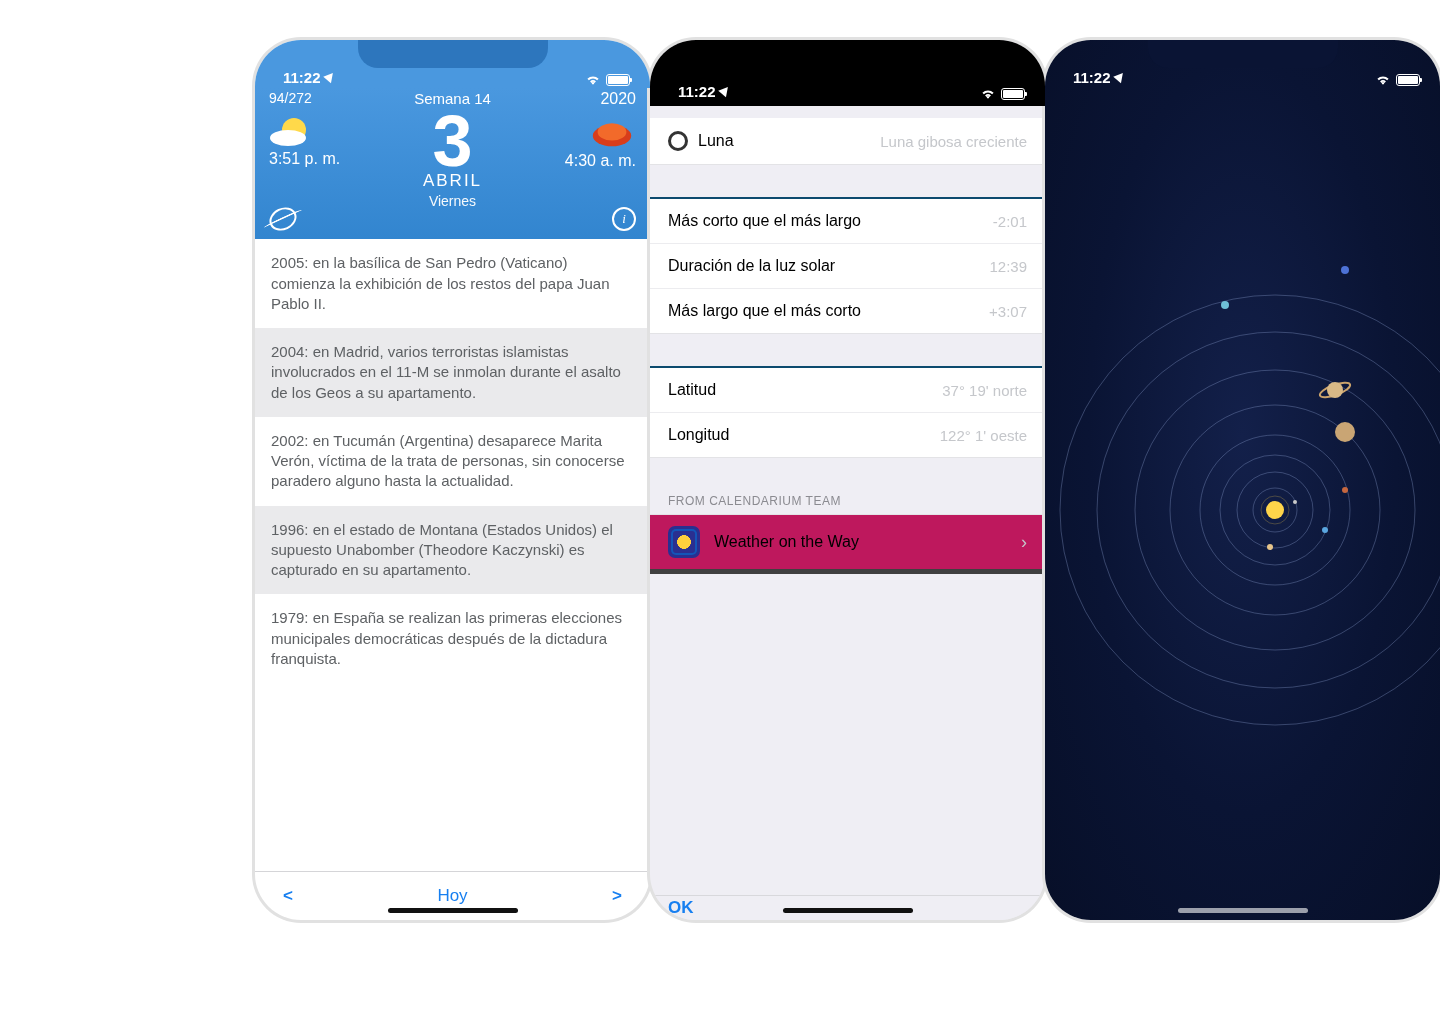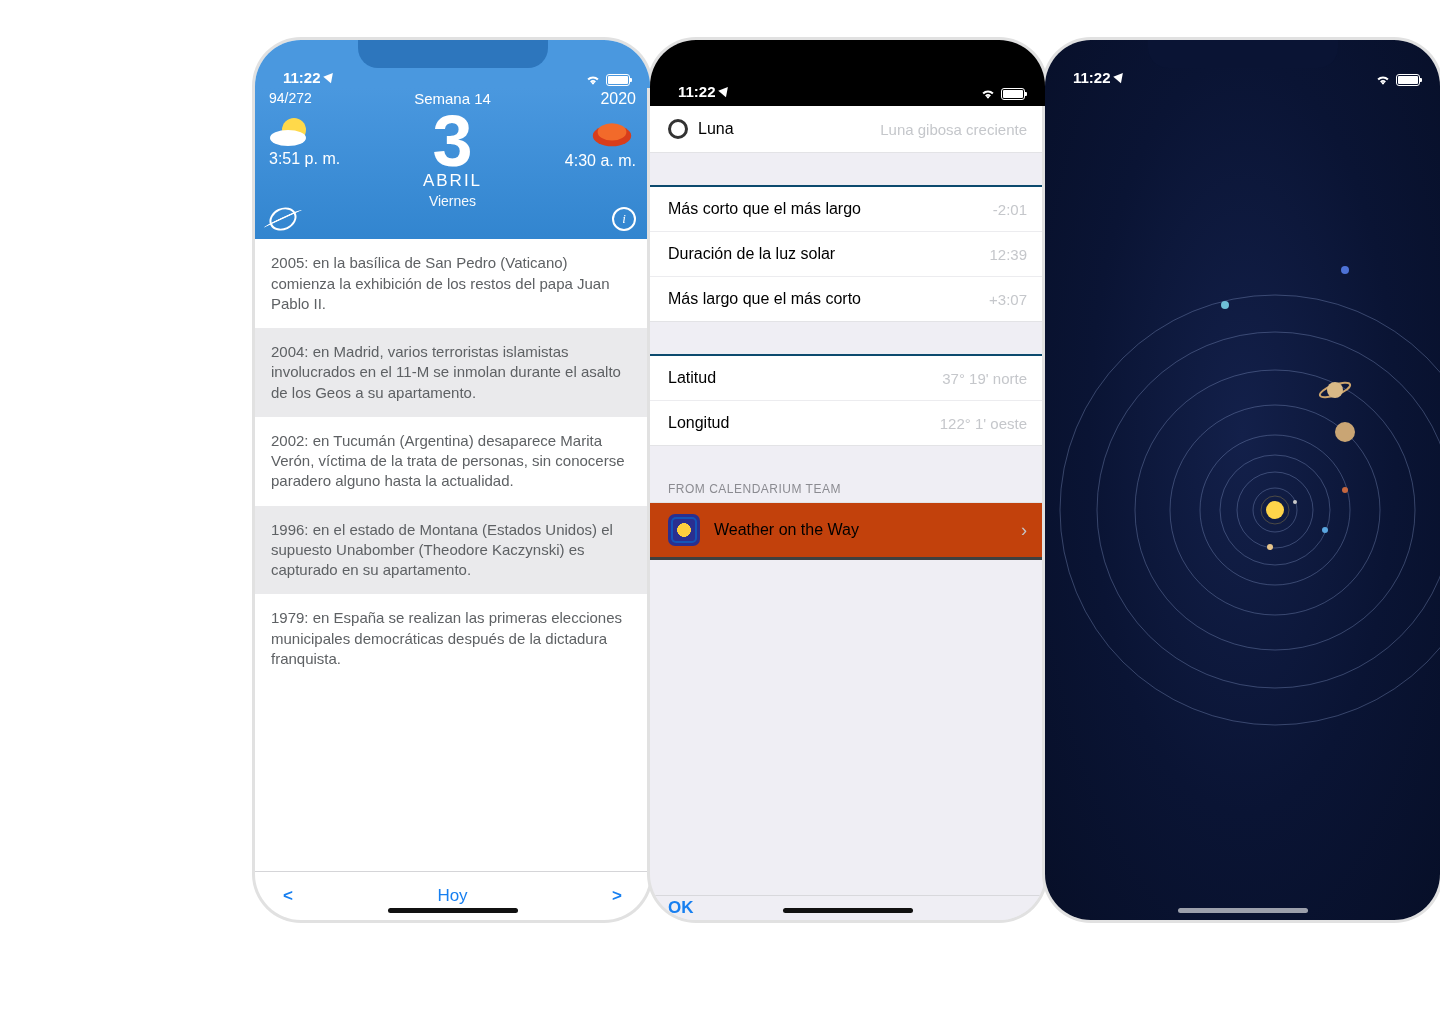--- a/index.html
+++ b/index.html
@@ -67,21 +67,21 @@
   .grp{background:#fff;border-top:2px solid #0c4a6e;border-bottom:1px solid #e3e3e6;margin-top:32px}
   .grp:first-child{margin-top:0;border-top:none}
   .cell{display:flex;justify-content:space-between;align-items:center;padding:13px 18px;font-size:16px;border-bottom:1px solid #ececef}
   .cell:last-child{border-bottom:none}
   .cell .k{color:#000}
   .cell .v{color:var(--gray-light);font-size:15px}
   .cell .moon-ic{width:20px;height:20px;border:3px solid #333;border-radius:50%;margin-right:10px;box-sizing:border-box}
   .cell.luna{gap:4px}
   .cell.luna .k{display:flex;align-items:center;font-weight:500}
   .hdr{font-size:12px;color:#8b8b91;padding:36px 18px 6px;letter-spacing:.5px}
-  .app-cell{display:flex;align-items:center;padding:11px 18px;background:#c2410c;border-top:1px solid #e3e3e6;border-bottom:3px solid #404040}
+  .app-cell{display:flex;align-items:center;padding:11px 18px;background:#be185d;border-top:1px solid #e3e3e6;border-bottom:5px solid #404040}
   .app-ic{width:32px;height:32px;border-radius:7px;background:radial-gradient(circle at 50% 50%,#ffcf3d 0 30%,#2a2f90 31% 100%);margin-right:14px;position:relative}
   .app-ic:after{content:"";position:absolute;inset:3px;border-radius:5px;box-shadow:inset 0 0 0 2px #1355b8}
   .app-name{flex:1;font-size:16px;color:#000}
   .app-chev{color:#c5c5c9;font-size:18px}
   .s2-foot{border-top:1px solid #d8d8dc;padding:2px 18px;color:var(--ios-blue);font-size:17px;font-weight:700;background:var(--settings-bg)}
   .s2-spacer{flex:1}
 
   
   .phone.s3{background:radial-gradient(ellipse at 50% 45%,#13204a 0%,#0a1434 55%, #070f28 100%)}
   .phone.s3 .status{color:#fff}
@@ -172,21 +172,21 @@
         <svg class="wifi" viewBox="0 0 20 14">
             <path d="M10 12.5a1.6 1.6 0 100-3.2 1.6 1.6 0 000 3.2zM3 5.5a10 10 0 0114 0l-1.8 1.8a7.5 7.5 0 00-10.4 0L3 5.5zm3.3 3.3a5.3 5.3 0 017.4 0L12 10.5a3 3 0 00-4 0L6.3 8.8z" fill="currentColor"></path>
           </svg>
         <div class="batt">
             <div class="fill"></div>
           </div>
       </div>
     </div>
 
     <div class="s2-body">
-      <div class="grp" style="margin-top:0">
+      <div class="grp" style="margin-top:12px">
         <div class="cell luna">
           <span class="k">
               <span class="moon-ic"></span>
               <span>Luna</span>
             </span>
           <span class="v">Luna gibosa creciente</span>
         </div>
       </div>
 
       <div class="grp">

